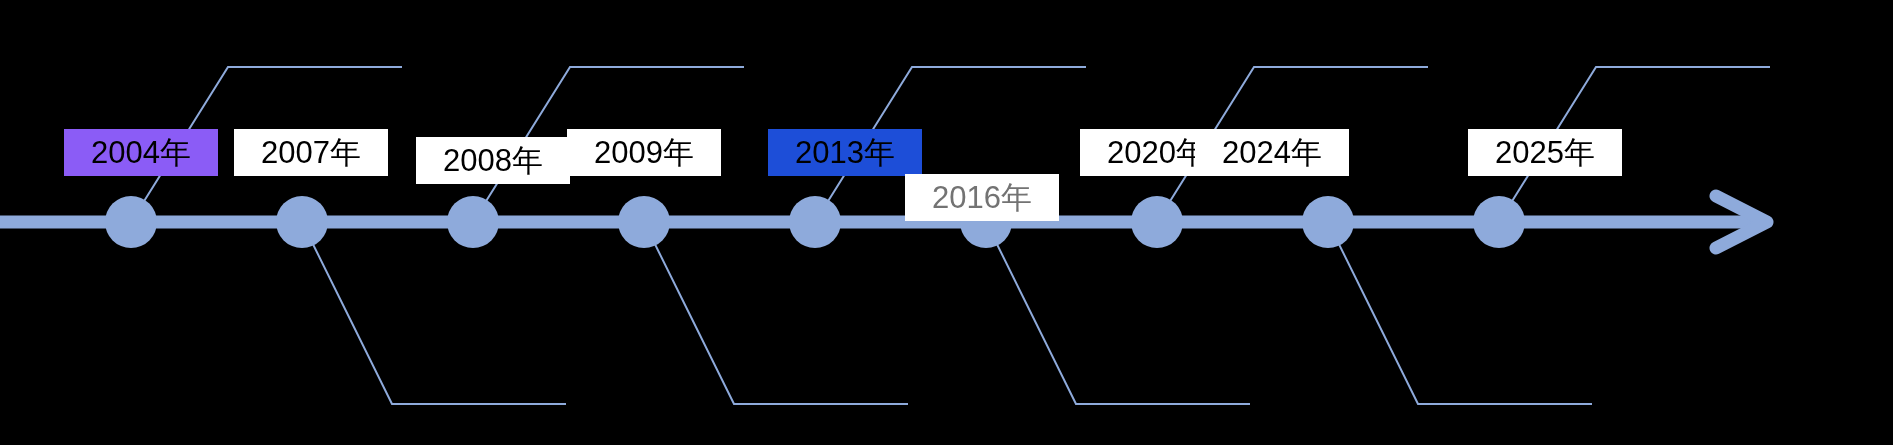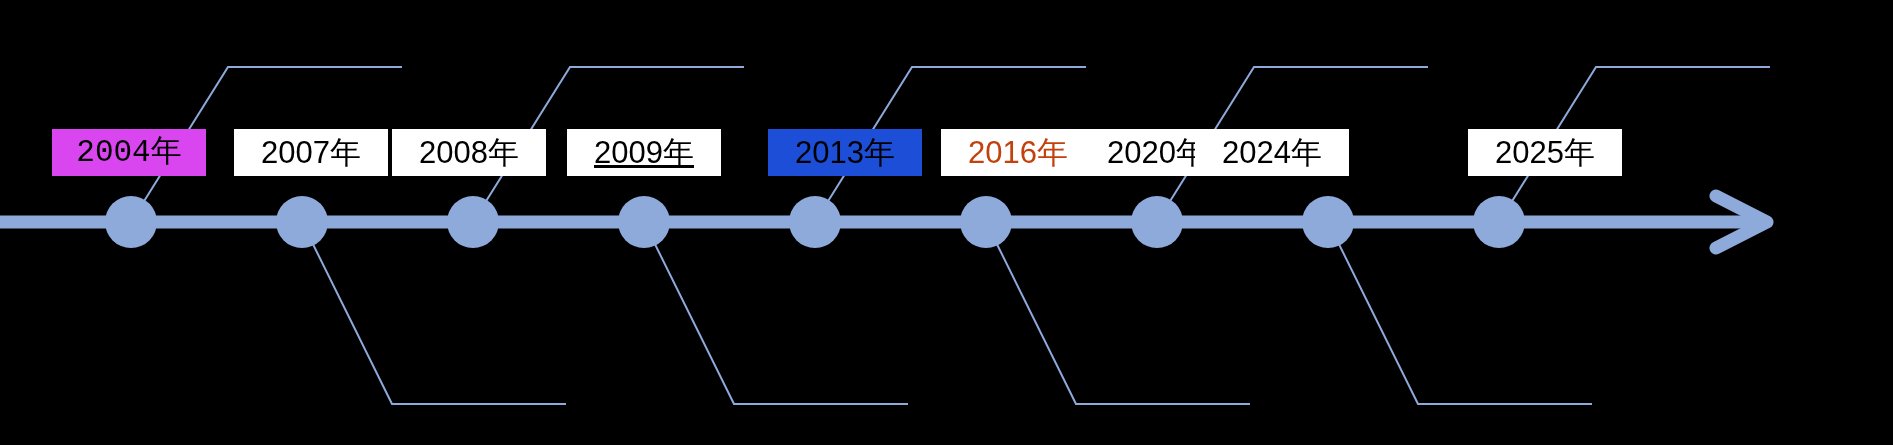--- a/index.html
+++ b/index.html
@@ -56,23 +56,23 @@
       <circle cx="302" cy="222" r="26" fill="#8EAADB"></circle>
       <circle cx="473" cy="222" r="26" fill="#8EAADB"></circle>
       <circle cx="644" cy="222" r="26" fill="#8EAADB"></circle>
       <circle cx="815" cy="222" r="26" fill="#8EAADB"></circle>
       <circle cx="986" cy="222" r="26" fill="#8EAADB"></circle>
       <circle cx="1157" cy="222" r="26" fill="#8EAADB"></circle>
       <circle cx="1328" cy="222" r="26" fill="#8EAADB"></circle>
       <circle cx="1499" cy="222" r="26" fill="#8EAADB"></circle>
     </svg>
   <div id="labels-layer">
-      <div class="year-label" style="left: 52px; background: #d946ef; color: rgb(0, 0, 0); font-family: Liberation Mono, monospace;">2004年</div>
+      <div class="year-label" style="left: 64px; background: #8b5cf6; color: rgb(0, 0, 0);">2004年</div>
       <div class="year-label" style="left: 234px; background: rgb(255, 255, 255); color: rgb(0, 0, 0);">2007年</div>
-      <div class="year-label" style="left: 392px; background: rgb(255, 255, 255); color: rgb(0, 0, 0);">2008年</div>
-      <div class="year-label" style="left: 567px; background: rgb(255, 255, 255); color: rgb(0, 0, 0); text-decoration: underline;">2009年</div>
+      <div class="year-label" style="left: 416px; background: rgb(255, 255, 255); color: rgb(0, 0, 0); margin-top: 8px;">2008年</div>
+      <div class="year-label" style="left: 567px; background: rgb(255, 255, 255); color: rgb(0, 0, 0);">2009年</div>
       <div class="year-label" style="left: 768px; background: #1d4ed8; color: rgb(0, 0, 0); text-align: right;">2013年</div>
-      <div class="year-label" style="left: 941px; background: rgb(255, 255, 255); color: #c2410c;">2016年</div>
+      <div class="year-label" style="left: 905px; background: rgb(255, 255, 255); color: #737373; margin-top: 45px;">2016年</div>
       <div class="year-label" style="left: 1080px; background: rgb(255, 255, 255); color: rgb(0, 0, 0);">2020年</div>
       <div class="year-label" style="left: 1195px; background: rgb(255, 255, 255); color: rgb(0, 0, 0);">2024年</div>
       <div class="year-label" style="left: 1468px; background: rgb(255, 255, 255); color: rgb(0, 0, 0);">2025年</div>
     </div>
 </div>
 
 </body></html>

